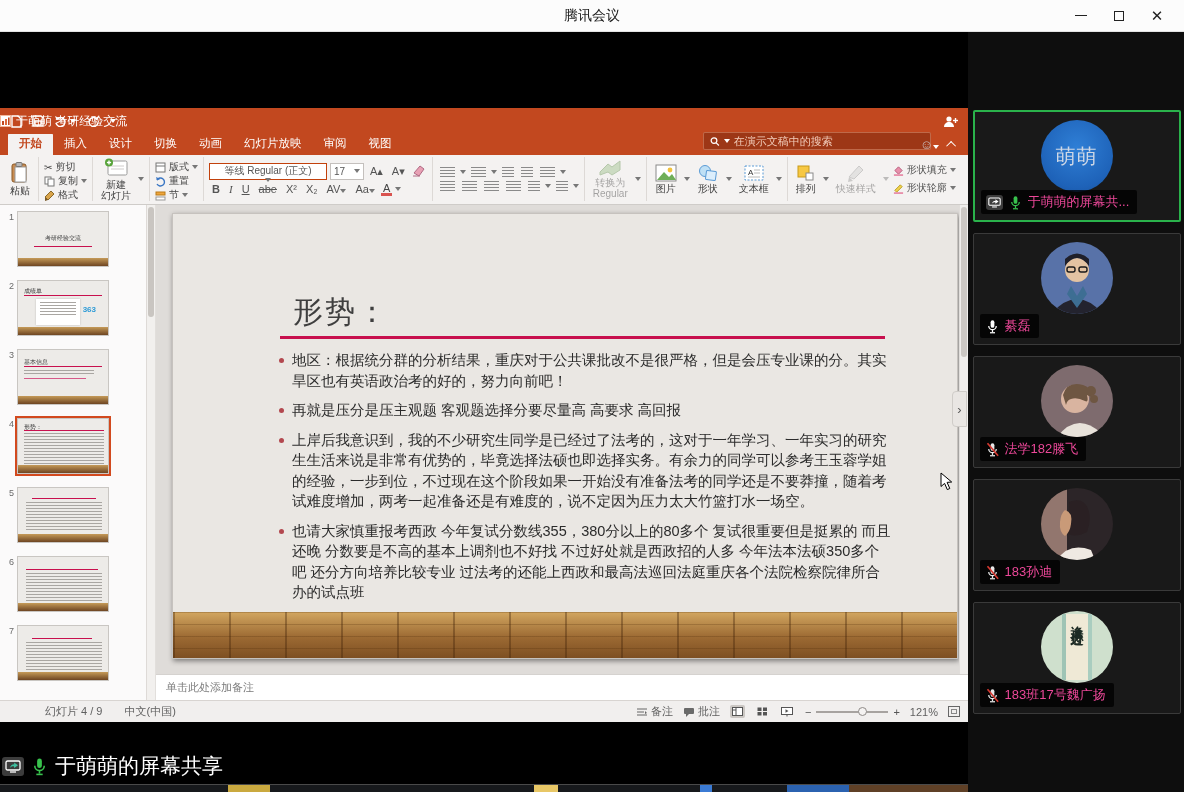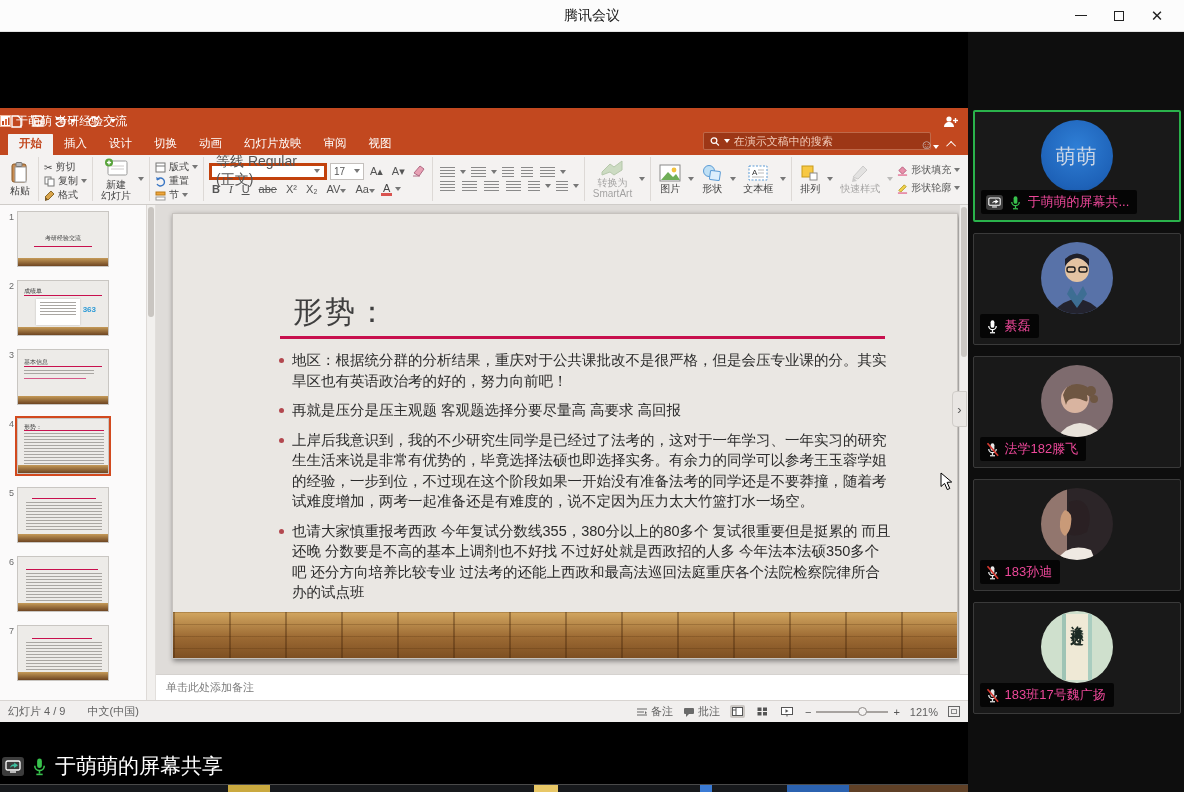--- a/index.html
+++ b/index.html
@@ -62,21 +62,21 @@
   
   .ppt-ribbon { height:50px; background:#f4f2f1; border-bottom:1px solid #cfccc9; display:flex; align-items:stretch; padding:2px 0 3px 2px; overflow:hidden; }
   .rgroup { display:flex; align-items:center; padding:0 5px; border-right:1px solid #ddd9d6; gap:4px; flex:0 0 auto; }
   .bigbtn { display:flex; flex-direction:column; align-items:center; justify-content:center; gap:1px; padding:0 3px; color:#3f3f3f; font-size:10px; text-align:center; line-height:11px; }
   .bigbtn .lbl { white-space:pre-line; }
   .minicol { display:flex; flex-direction:column; justify-content:space-between; padding:3px 0; height:44px; }
   .minibtn { display:flex; align-items:center; gap:3px; font-size:10px; color:#444; }
   .mini-ico { width:11px; height:11px; display:inline-block; }
   .fontcol { display:flex; flex-direction:column; gap:3px; padding:3px 0; }
   .frow { display:flex; align-items:center; gap:3px; }
-  .fontbox { width:118px; height:17px; border:3px solid #c2410c; background:#fff; font-size:14px; color:#555; display:flex; align-items:center; justify-content:space-between; padding:0 4px; }
+  .fontbox { width:118px; height:17px; border:1px solid #c2410c; background:#fff; font-size:10px; color:#555; display:flex; align-items:center; justify-content:space-between; padding:0 4px;flex-direction:column; }
   .sizebox { width:34px; height:17px; border:1px solid #c4c0bd; background:#fff; font-size:10px; color:#555; display:flex; align-items:center; justify-content:space-between; padding:0 3px; }
   .fmt { font-size:11px; color:#555; padding:0 3px; }
   .fmt.b { font-weight:bold; } .fmt.i { font-style:italic; font-family:"Liberation Serif",serif; } .fmt.u { text-decoration:underline; } .fmt.s { text-decoration:line-through; }
   .color-a { font-size:11px; color:#444; border-bottom:3px solid #d9534f; line-height:10px; padding:0 2px; }
   .lines-ico { width:15px; height:11px; background:repeating-linear-gradient(#8a8a8a 0 1px, transparent 1px 3px); display:inline-block; margin:0 2px; }
   .lines-ico.short { background:repeating-linear-gradient(#8a8a8a 0 1px, transparent 1px 3px); width:12px; }
   .caret-d { width:0; height:0; border-left:3px solid transparent; border-right:3px solid transparent; border-top:4px solid #777; display:inline-block; }
   .caret-d.w { border-top-color:#fff; }
   .dim { opacity:.45; }
   .fillrow { display:flex; align-items:center; gap:3px; font-size:10px; color:#555; }
@@ -110,21 +110,21 @@
       linear-gradient(#d2a660, #9c6a33 55%, #7d4f22);
   }
   .edge-flap { position:absolute; right:1px; top:186px; width:15px; height:36px; background:#e9e6e3; border:1px solid #cfccc8; border-radius:4px 0 0 4px; display:flex; align-items:center; justify-content:center; color:#555; font-size:13px; }
   .vscroll { position:absolute; right:0; top:0; bottom:0; width:9px; background:#f0eeec; border-left:1px solid #e0ddda; }
   .vscroll .handle { position:absolute; top:2px; left:1px; width:6px; height:150px; background:#ccc8c4; border-radius:3px; }
 
   .notes { height:26px; background:#fff; border-top:1px solid #d5d2cf; display:flex; align-items:center; padding-left:10px; font-size:11px; color:#7b7b7b; }
 
   
   .ppt-status { height:22px; background:#f1efee; border-top:1px solid #d8d4d1; display:flex; align-items:center; font-size:11px; color:#5f5f5f; padding:0 8px; }
-  .st-left { display:flex; gap:22px; }
+  .st-left { display:flex; gap:22px;margin-left:37px; }
   .st-right { margin-left:auto; display:flex; align-items:center; gap:10px; }
   .stbtn { display:flex; align-items:center; gap:3px; }
   .vico { width:15px; height:13px; display:flex; align-items:center; justify-content:center; }
   .vico.activev { background:#cbc7c3; border-radius:2px; }
   .slider { display:flex; align-items:center; gap:5px; color:#555; }
   .slider .track { position:relative; width:72px; height:2px; background:#a7a3a0; }
   .slider .knob { position:absolute; top:-4px; left:58%; width:9px; height:9px; border-radius:50%; background:#f5f3f2; border:1px solid #8f8b88; }
   .fit-ico { width:12px; height:11px; border:1px solid #666; position:relative; }
   .fit-ico::after { content:""; position:absolute; inset:2px; border:1px dashed #888; }
 
@@ -362,21 +362,21 @@
                   <span class="caret-d"></span>
               </div>
             </div>
           </div>
           <div class="rgroup">
             <div class="bigbtn dim">
               <svg width="24" height="16" viewBox="0 0 24 16">
                   <path d="M2 12l8-8 4 3 8-6v9l-8 5-4-3-8 3z" fill="#9cc08a" stroke="#6a9456"></path>
                 </svg>
               <span class="lbl">转换为
-SmartArt</span>
+Regular</span>
             </div>
             <span class="caret-d"></span>
           </div>
           <div class="rgroup">
             <div class="bigbtn">
               <svg width="22" height="18" viewBox="0 0 22 18">
                   <rect x="1" y="1" width="20" height="16" fill="#fff" stroke="#8a8a8a"></rect>
                   <circle cx="15" cy="6" r="2.4" fill="#f2c23e"></circle>
                   <path d="M2 16l7-8 5 5 3-3 4 6z" fill="#6fae57"></path>
                 </svg>

